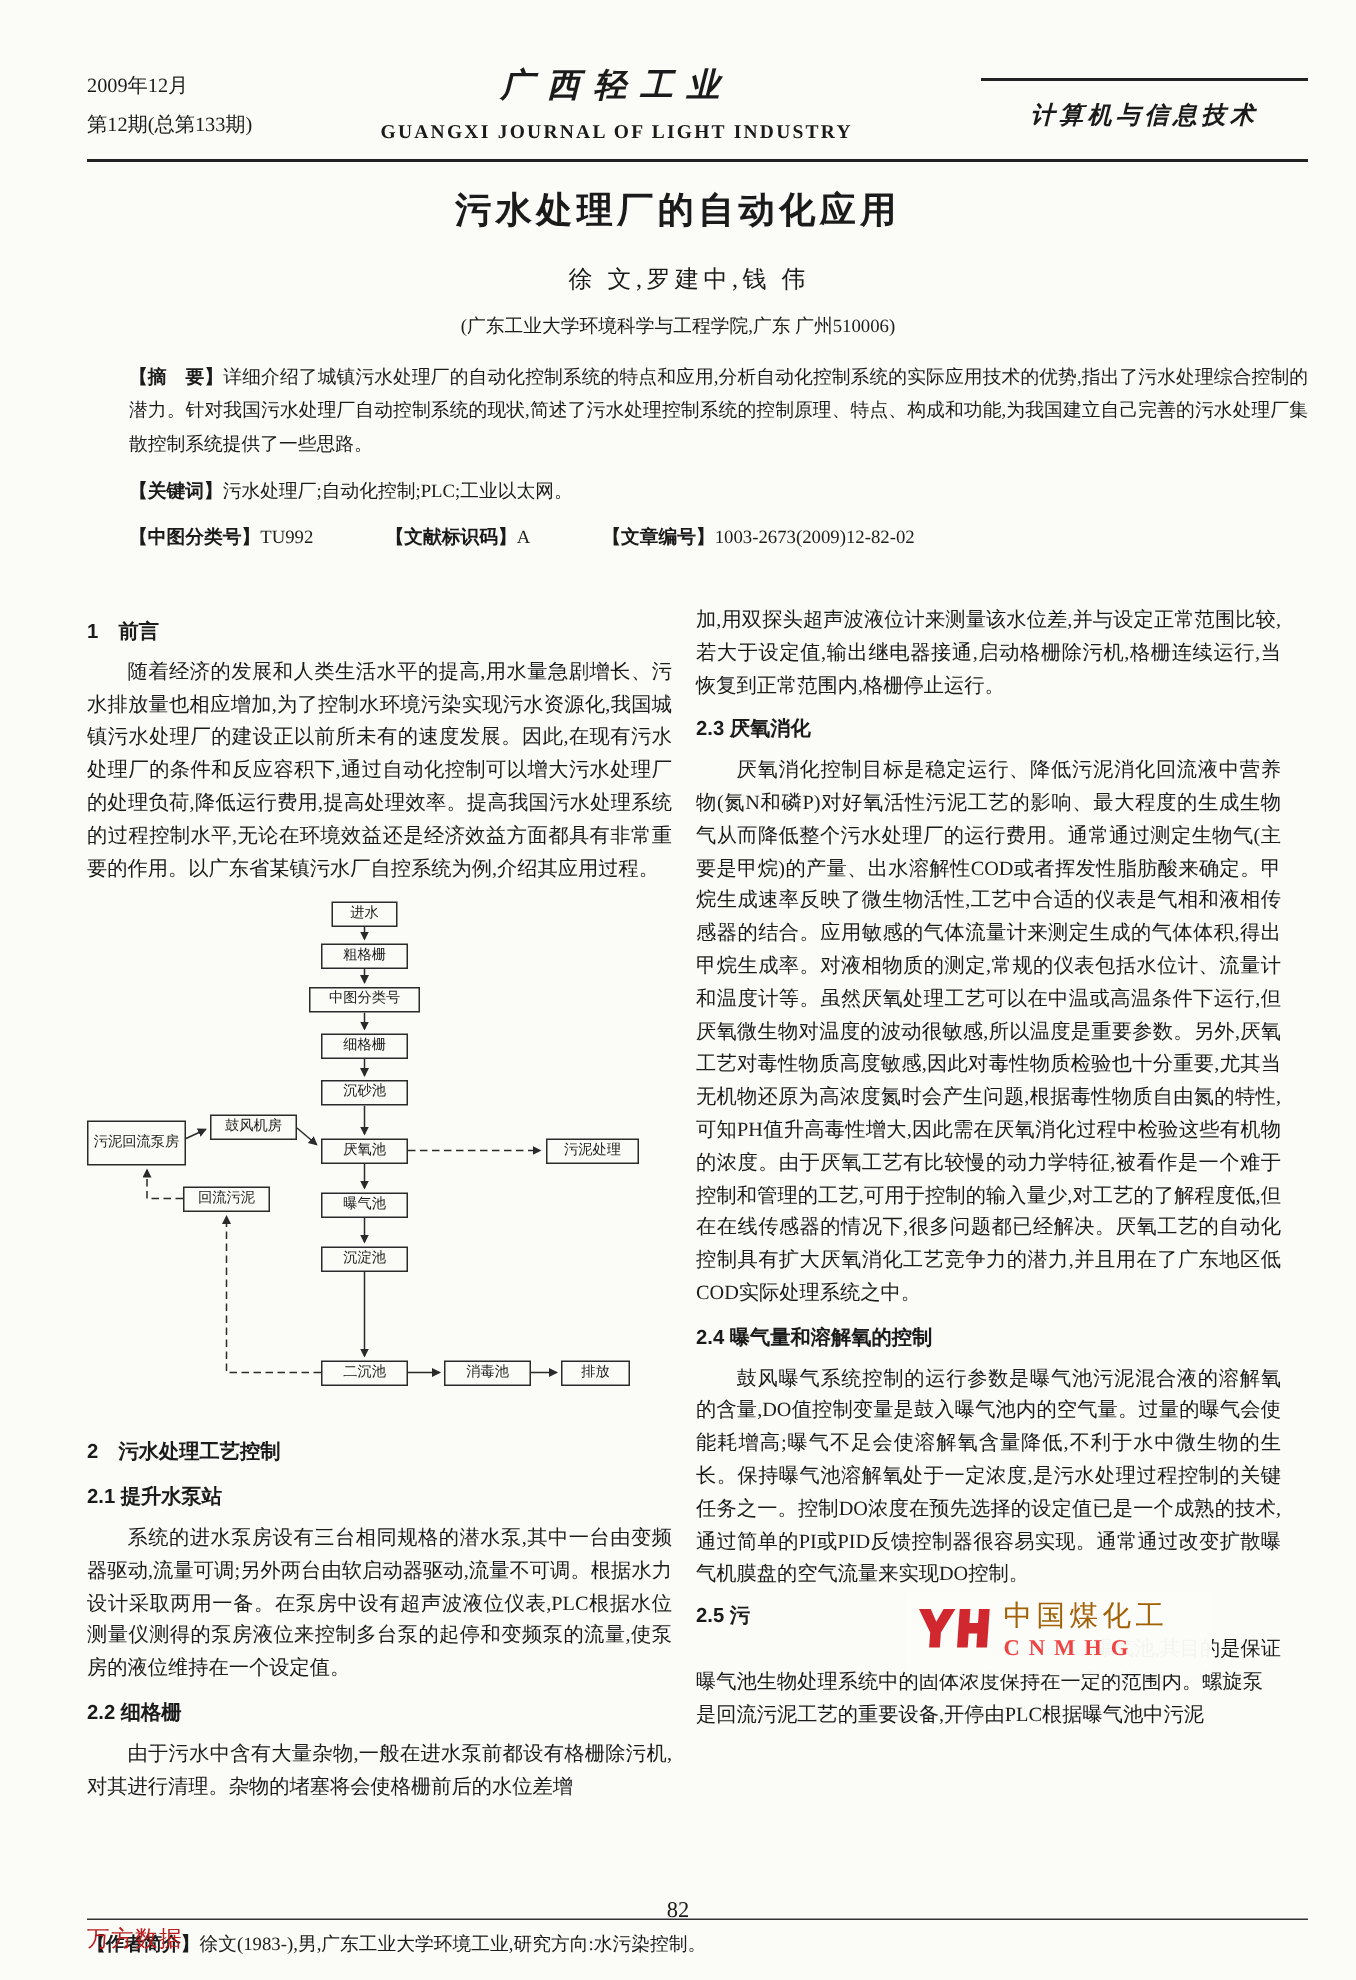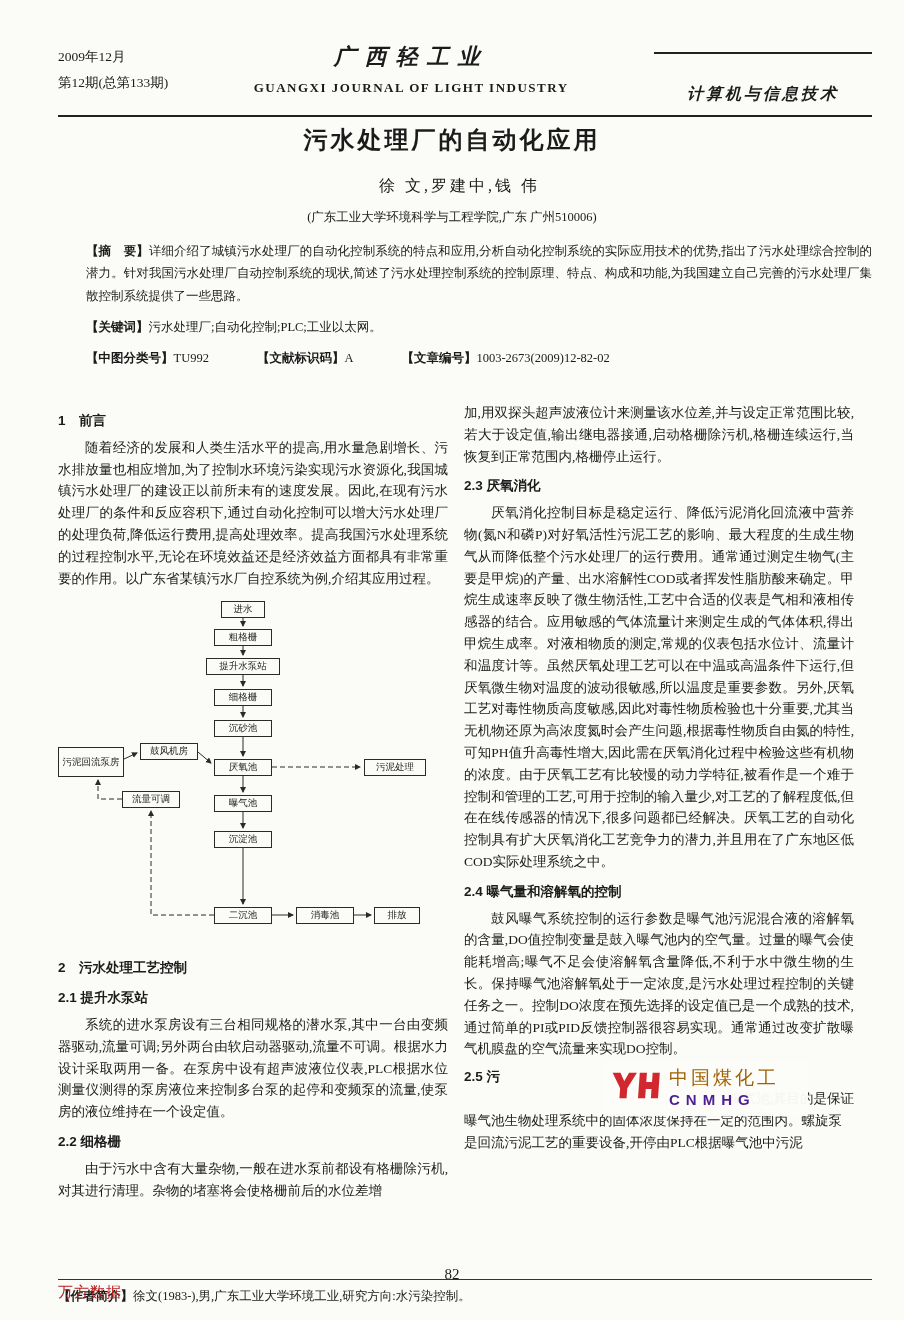--- a/index.html
+++ b/index.html
@@ -13,21 +13,21 @@
   .header {
     position:absolute; top:40px; left:58px; width:814px;
     display:flex; justify-content:space-between;
     border-bottom:2px solid #222; padding-bottom:10px;
   }
   .h-left { font-size:13.5px; line-height:1.9; white-space:nowrap; padding-top:4px; }
   .h-center { flex:1; text-align:center; padding-top:2px; }
   .journal-cn { font-size:22px; font-weight:bold; font-style:italic; letter-spacing:9px; }
   .journal-en { font-size:13px; letter-spacing:1.5px; margin-top:8px; font-weight:600; }
   .h-right {
-    width:218px; margin-top:12px; padding-top:30px; text-align:center;
+    width:218px; margin-top:12px; padding-top:13px; text-align:center;
     border-top:2px solid #222; font-weight:bold; font-style:italic;
     font-size:16px; letter-spacing:3px;
     font-family:"Liberation Sans","DejaVu Sans",sans-serif;
   }
   
   .title-block { position:absolute; top:124px; left:0; width:100%; text-align:center; }
   .title { font-size:24px; font-weight:bold; letter-spacing:3px;
            font-family:"Liberation Sans","DejaVu Sans",sans-serif; }
   .authors { margin-top:20px; font-size:16px; letter-spacing:3px;padding-left:15px; }
   .affil { margin-top:12px; font-size:12.5px; }
@@ -56,22 +56,22 @@
   .fnode.tall { height:30px; }
   
   .s25 { position:relative; height:94px; margin-top:6px; }
   .s25-line { position:absolute; left:0; width:100%; text-indent:0; }
   .watermark {
     position:absolute; left:140px; top:-4px; width:204px; height:54px;
     background:rgba(252,252,248,0.96); display:flex; align-items:center; gap:9px; padding:4px 6px;
   }
   .wm-cn { font-size:19px; letter-spacing:3px; color:#a16207; font-weight:500;
            font-family:"Liberation Sans","DejaVu Sans",sans-serif; }
-  .wm-en { font-size:15px; letter-spacing:6px; color:#4c1d95; font-weight:bold;
-           font-family:Liberation Sans, sans-serif; }
+  .wm-en { font-size:15px; letter-spacing:6px; color:#ef4444; font-weight:bold;
+           font-family:Liberation Serif, serif; }
   
   .bio { position:absolute; top:1279px; left:58px; width:814px; font-size:12.5px;
          border-top:1px solid #333; padding-top:8px; }
   .pageno { position:absolute; top:1266px; left:0; width:100%; text-align:center; font-size:15px; }
   .wanfang { position:absolute; top:1283px; left:58px; font-size:15px; color:#b91c1c;
              letter-spacing:1px; font-family:"Liberation Sans","DejaVu Sans",sans-serif; }
 </style>
 </head>
 <body>
 
@@ -131,32 +131,32 @@
             <line x1="296" y1="314" x2="313" y2="314" marker-end="url(#arw)"></line>
             <line x1="66" y1="158" x2="79" y2="152" marker-end="url(#arw)"></line>
             <line x1="140" y1="151" x2="153" y2="162" marker-end="url(#arw)"></line>
             <line x1="214" y1="166" x2="302" y2="166" stroke-dasharray="5 3" marker-end="url(#arw)"></line>
             <polyline points="156,314 93,314 93,210" stroke-dasharray="5 3" marker-end="url(#arw)"></polyline>
             <polyline points="64,198 40,198 40,179" stroke-dasharray="5 3" marker-end="url(#arw)"></polyline>
           </g>
         </svg>
         <div class="fnode" style="left:163px;top:0;width:44px;">进水</div>
         <div class="fnode" style="left:156px;top:28px;width:58px;">粗格栅</div>
-        <div class="fnode" style="left:148px;top:57px;width:74px;">提升水泵站</div>
+        <div class="fnode" style="left:148px;top:57px;width:74px;">中图分类号</div>
         <div class="fnode" style="left:156px;top:88px;width:58px;">细格栅</div>
         <div class="fnode" style="left:156px;top:119px;width:58px;">沉砂池</div>
         <div class="fnode" style="left:156px;top:158px;width:58px;">厌氧池</div>
         <div class="fnode" style="left:156px;top:194px;width:58px;">曝气池</div>
         <div class="fnode" style="left:156px;top:230px;width:58px;">沉淀池</div>
         <div class="fnode" style="left:156px;top:306px;width:58px;">二沉池</div>
         <div class="fnode" style="left:238px;top:306px;width:58px;">消毒池</div>
         <div class="fnode" style="left:316px;top:306px;width:46px;">排放</div>
         <div class="fnode tall" style="left:0;top:146px;width:66px;">污泥回流泵房</div>
         <div class="fnode" style="left:82px;top:142px;width:58px;">鼓风机房</div>
-        <div class="fnode" style="left:64px;top:190px;width:58px;">流量可调</div>
+        <div class="fnode" style="left:64px;top:190px;width:58px;">回流污泥</div>
         <div class="fnode" style="left:306px;top:158px;width:62px;">污泥处理</div>
       </div>
 
       <div class="h2x">2　污水处理工艺控制</div>
       <div class="h2x">2.1 提升水泵站</div>
       <p>系统的进水泵房设有三台相同规格的潜水泵,其中一台由变频器驱动,流量可调;另外两台由软启动器驱动,流量不可调。根据水力设计采取两用一备。在泵房中设有超声波液位仪表,PLC根据水位测量仪测得的泵房液位来控制多台泵的起停和变频泵的流量,使泵房的液位维持在一个设定值。</p>
       <div class="h2x">2.2 细格栅</div>
       <p>由于污水中含有大量杂物,一般在进水泵前都设有格栅除污机,对其进行清理。杂物的堵塞将会使格栅前后的水位差增</p>
     </div>
 

